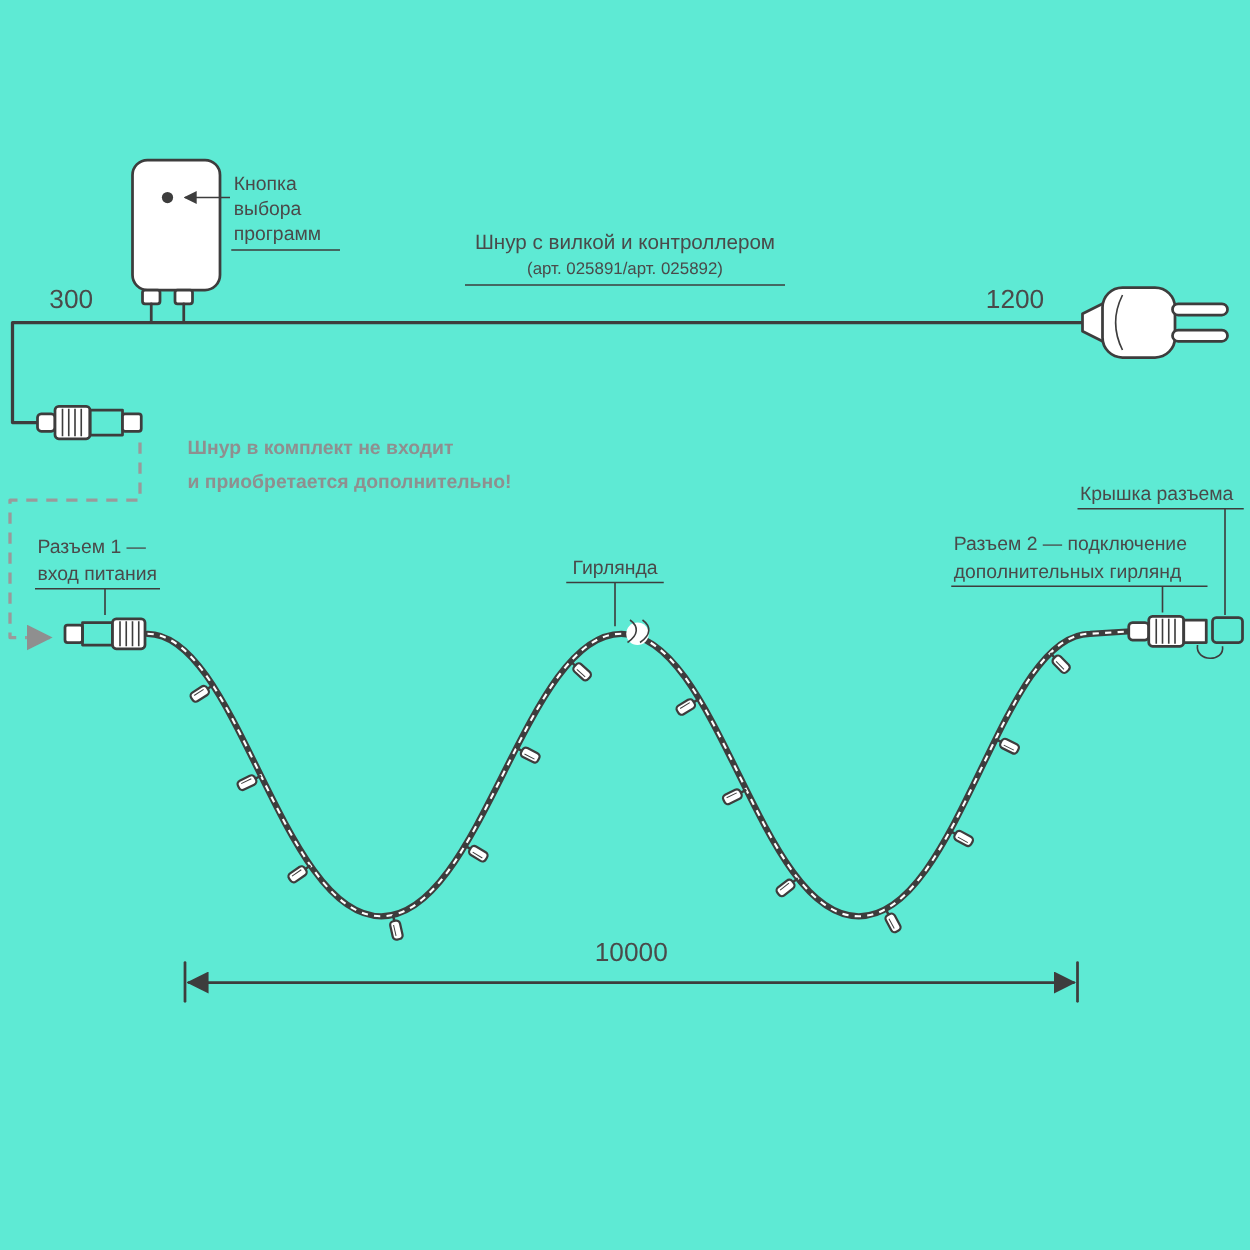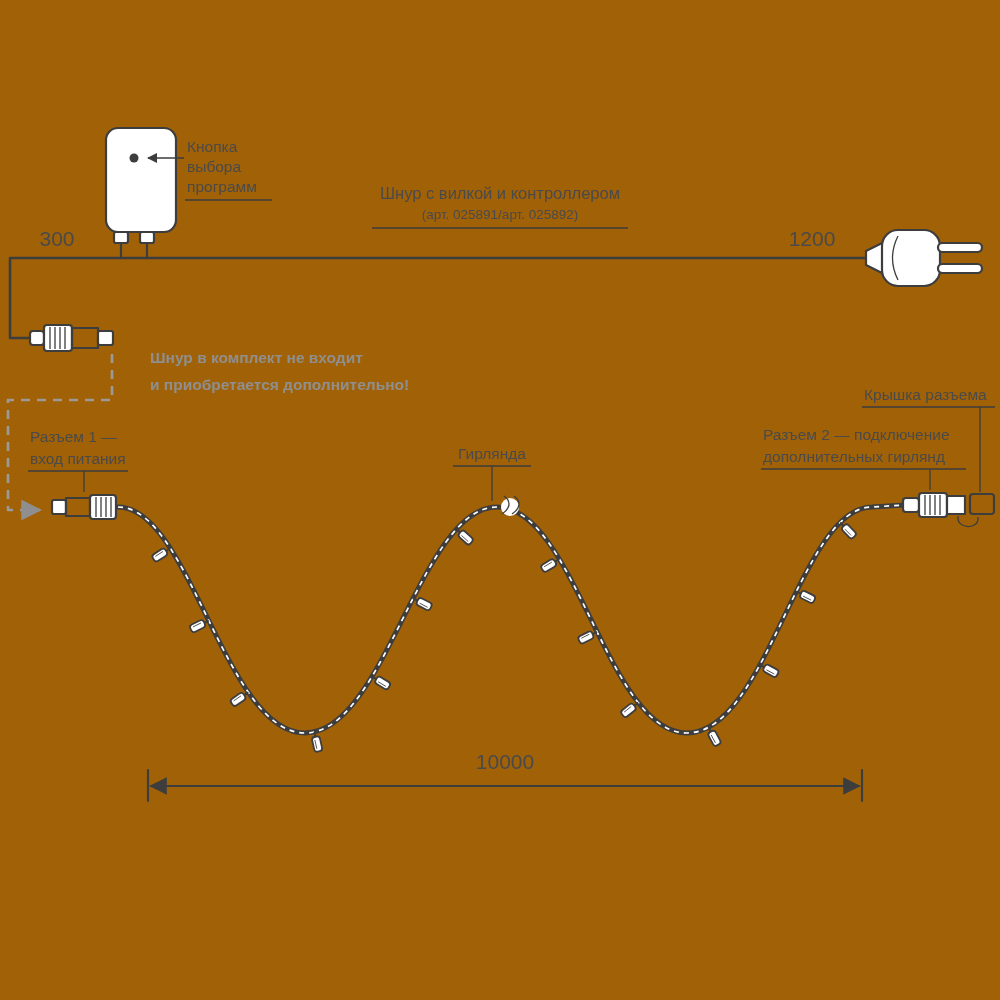--- a/index.html
+++ b/index.html
@@ -1,16 +1,16 @@
 <!DOCTYPE html>
 <html><head>
 <meta charset="utf-8">
 <style>
   html,body{margin:0;padding:0;background:#ffffff;}
-  .page{width:1000px;height:1000px;position:relative;background:#a16207;overflow:hidden;}
+  .page{width:1000px;height:1000px;position:relative;background:#5eead4;overflow:hidden;}
   svg text{font-family:"Liberation Sans", sans-serif;fill:#4a4a4a;}
   .t15{font-size:15.5px;}
   .t16{font-size:16.5px;}
   .t13{font-size:13.5px;}
   .t21{font-size:21px;}
   .muted{fill:#8f8f8f;font-weight:bold;}
   .ln{stroke:#3d3d3d;stroke-width:2.2;fill:none;stroke-linecap:round;stroke-linejoin:round;}
   .lnthin{stroke:#3d3d3d;stroke-width:1.3;fill:none;}
   .wire{stroke:#3d3d3d;stroke-width:2.6;fill:none;stroke-linejoin:round;}
   .fillwhite{fill:#ffffff;}

